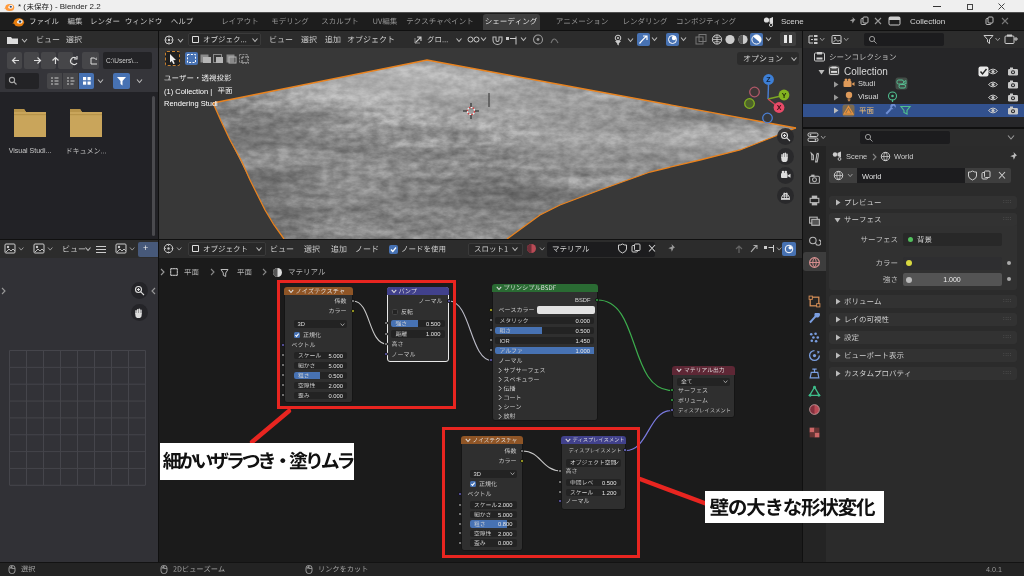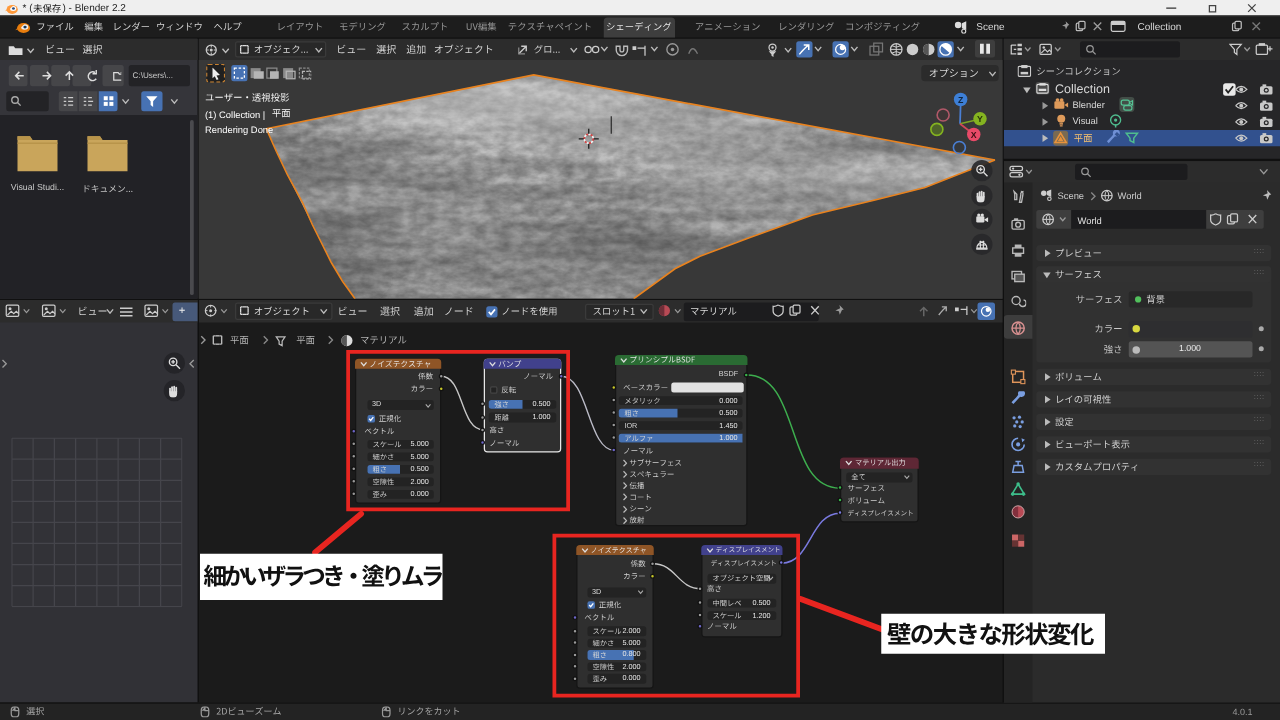--- a/index.html
+++ b/index.html
@@ -265,21 +265,21 @@
         <rect x="18" y="5" width="8" height="6" fill="#ccc"></rect>
 <rect x="28.5" y="2.5" width="8" height="8" fill="none" stroke="#999" stroke-width="1"></rect>
         <rect x="31" y="5" width="7" height="6" fill="#ccc"></rect>
 <rect x="41.5" y="2.5" width="8" height="8" fill="#999"></rect>
         <rect x="44" y="5" width="7" height="6" fill="none" stroke="#ccc" stroke-width="1"></rect>
 <rect x="54.5" y="2.5" width="8" height="8" fill="none" stroke="#999" stroke-width="1" stroke-dasharray="2 1"></rect>
         <rect x="57" y="5" width="7" height="6" fill="none" stroke="#ccc" stroke-width="1" stroke-dasharray="2 1"></rect>
 </g>
     </svg>
 <div class="txt" style="left:164px;top:86.5px;font-size:7.5px;color:#fff">(1) Collection | <span id="heimen1"></span></div>
-<div class="txt" style="left:164px;top:98.5px;font-size:7.5px;color:#fff">Rendering Done</div>
+<div class="txt" style="left:164px;top:98.5px;font-size:7.5px;color:#fff">Rendering Studi</div>
 <div class="abs" style="left:737px;top:52px;width:62px;height:13px;background:#2b2b2b;border-radius:3px"></div>
 <svg class="abs" style="left:790px;top:55px" width="8" height="8" viewBox="0 0 8 8">
 <path d="M1.5 2.5 l2.5 3 l2.5 -3" fill="none" stroke="#bbb" stroke-width="1.1"></path>
     </svg>
 <svg class="abs" style="left:742px;top:70px" width="52" height="56" viewBox="0 0 52 56">
 <g stroke-width="1.4">
 <line x1="26" y1="29" x2="26.5" y2="14" stroke="#4a7fd4"></line>
 <line x1="26" y1="29" x2="39" y2="26" stroke="#7ba424"></line>
 <line x1="26" y1="29" x2="35" y2="36" stroke="#d04858"></line>
 </g>
@@ -374,21 +374,21 @@
     </svg>
 <svg class="abs" style="left:833px;top:81px" width="6" height="7" viewBox="0 0 6 7">
       <path d="M1 0.5 L5.5 3.5 L1 6.5 Z" fill="#999"></path>
     </svg>
 <svg class="abs" style="left:843px;top:78px" width="12" height="11" viewBox="0 0 12 11">
 <rect x="0.5" y="3" width="8 " height="6" rx="1" fill="#de9a5a"></rect>
 <path d="M8.5 6 l3 -2 v4 z" fill="#de9a5a"></path>
 <circle cx="3" cy="2" r="1.5" fill="#de9a5a"></circle>
       <circle cx="6.3" cy="2" r="1.5" fill="#de9a5a"></circle>
     </svg>
-<div class="txt" style="left:858px;top:79px;font-size:7.5px;color:#d8d8d8">Blender</div>
+<div class="txt" style="left:858px;top:79px;font-size:7.5px;color:#d8d8d8">Studi</div>
 <svg class="abs" style="left:895px;top:77px" width="13" height="13" viewBox="0 0 13 13">
 <rect x="0.5" y="0.5" width="12" height="12" rx="2.5" fill="#434d47"></rect>
 <rect x="2" y="3" width="6.5" height="4" rx="1.5" fill="none" stroke="#55c294" stroke-width="1"></rect>
 <path d="M8.5 5 l2.5 -1.5 v3.5 l-2.5 -1.5" fill="none" stroke="#55c294" stroke-width="0.9"></path>
 <rect x="4" y="7.5" width="6.5" height="3.5" rx="1.5" fill="none" stroke="#55c294" stroke-width="1"></rect>
     </svg>
 <svg class="abs" style="left:988px;top:79px" width="34" height="11" viewBox="0 0 34 11">
 <path d="M0.5 5.5 q4.5 -4.8 9 0 q-4.5 4.8 -9 0" fill="none" stroke="#c8c8c8" stroke-width="1"></path>
 <circle cx="5" cy="5.5" r="1.6" fill="#c8c8c8"></circle>
 <rect x="20" y="3" width="10" height="6.5" rx="1.2" fill="#c8c8c8"></rect>

